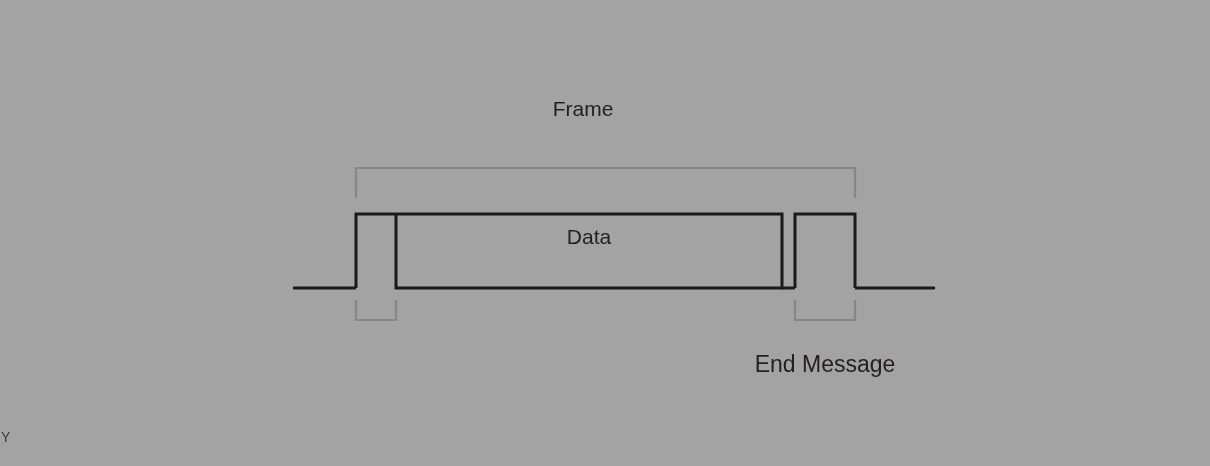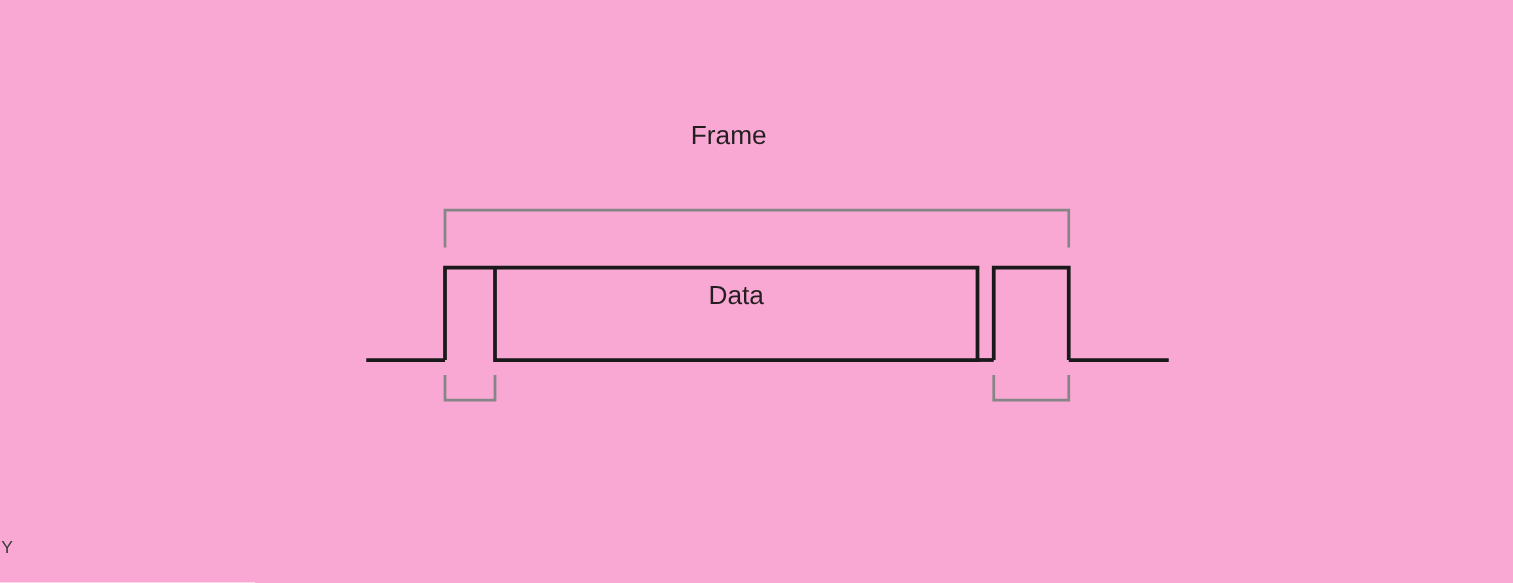--- a/index.html
+++ b/index.html
@@ -9,21 +9,21 @@
     background: #ffffff;
   }
   body {
     font-family: "Liberation Sans", sans-serif;
     color: #231f20;
   }
   #canvas {
     position: relative;
     width: 1210px;
     height: 466px;
-    background: #f9a8d4;
+    background: #a3a3a3;
     overflow: hidden;
   }
   #diagram-svg {
     position: absolute;
     left: 0;
     top: 0;
     width: 1210px;
     height: 466px;
     display: block;
   }
@@ -119,16 +119,17 @@
       <path class="bracket-line" d="M 795 300 L 795 320 L 855 320 L 855 300"></path>
     </g>
 
   </svg>
 
   <div class="diagram-label" id="label-frame">Frame</div>
 
   <div class="diagram-label" id="label-data">Data</div>
 
 
+  <div class="diagram-label" id="label-end-message">End Message</div>
 
   <div class="diagram-label" id="stray-glyph">Y</div>
 
 </div>
 
 </body></html>

